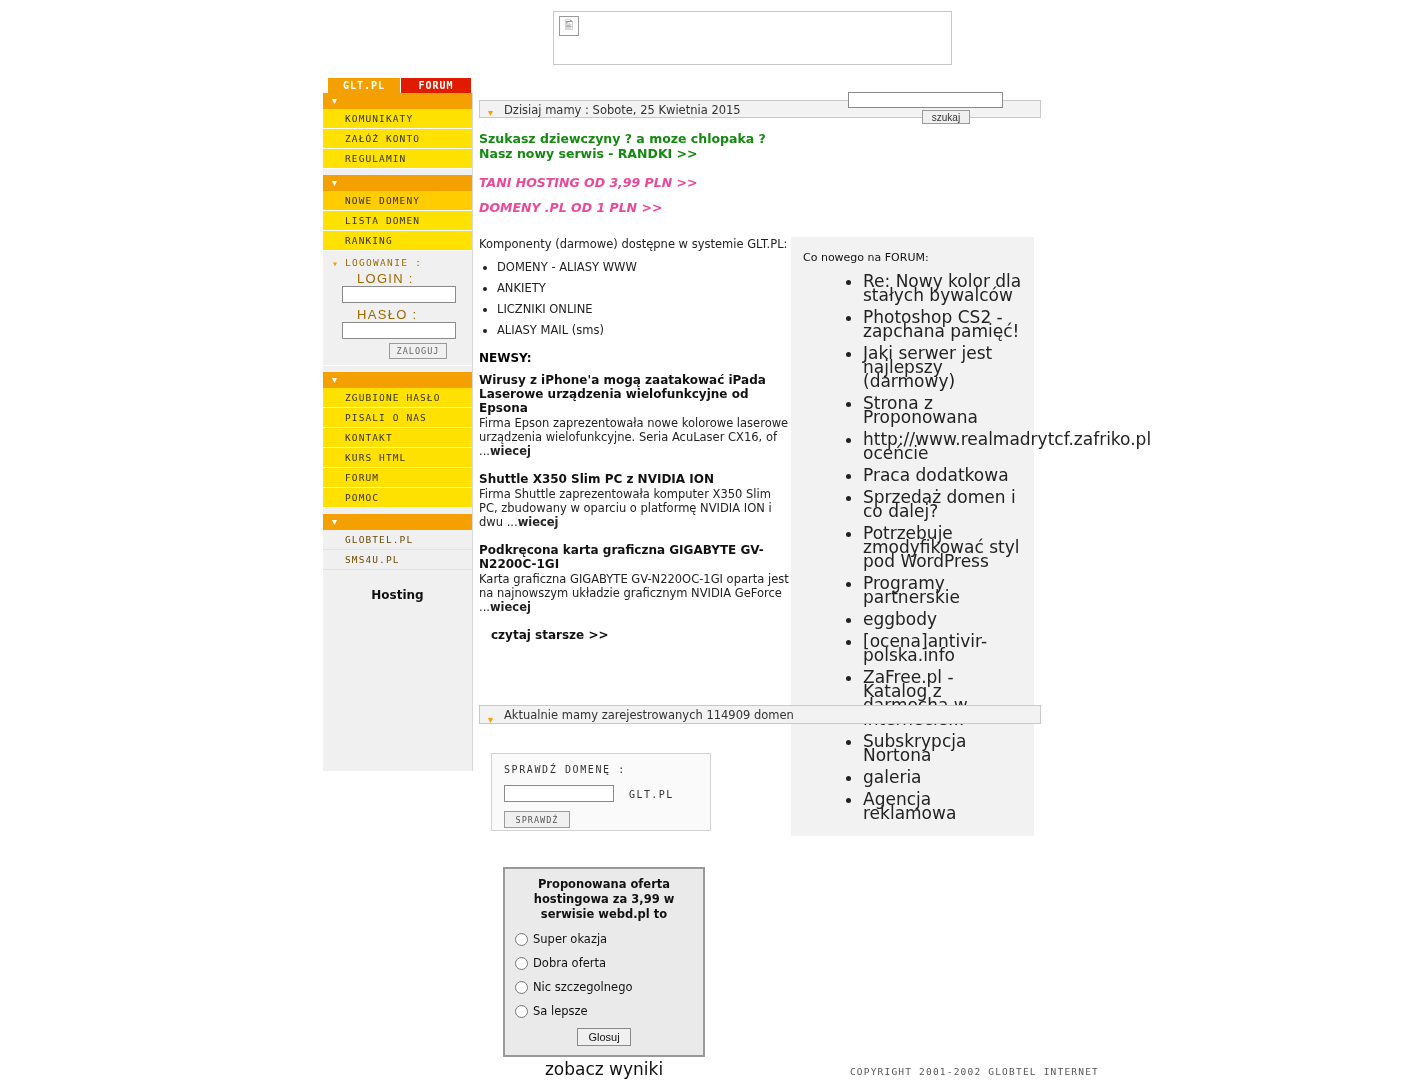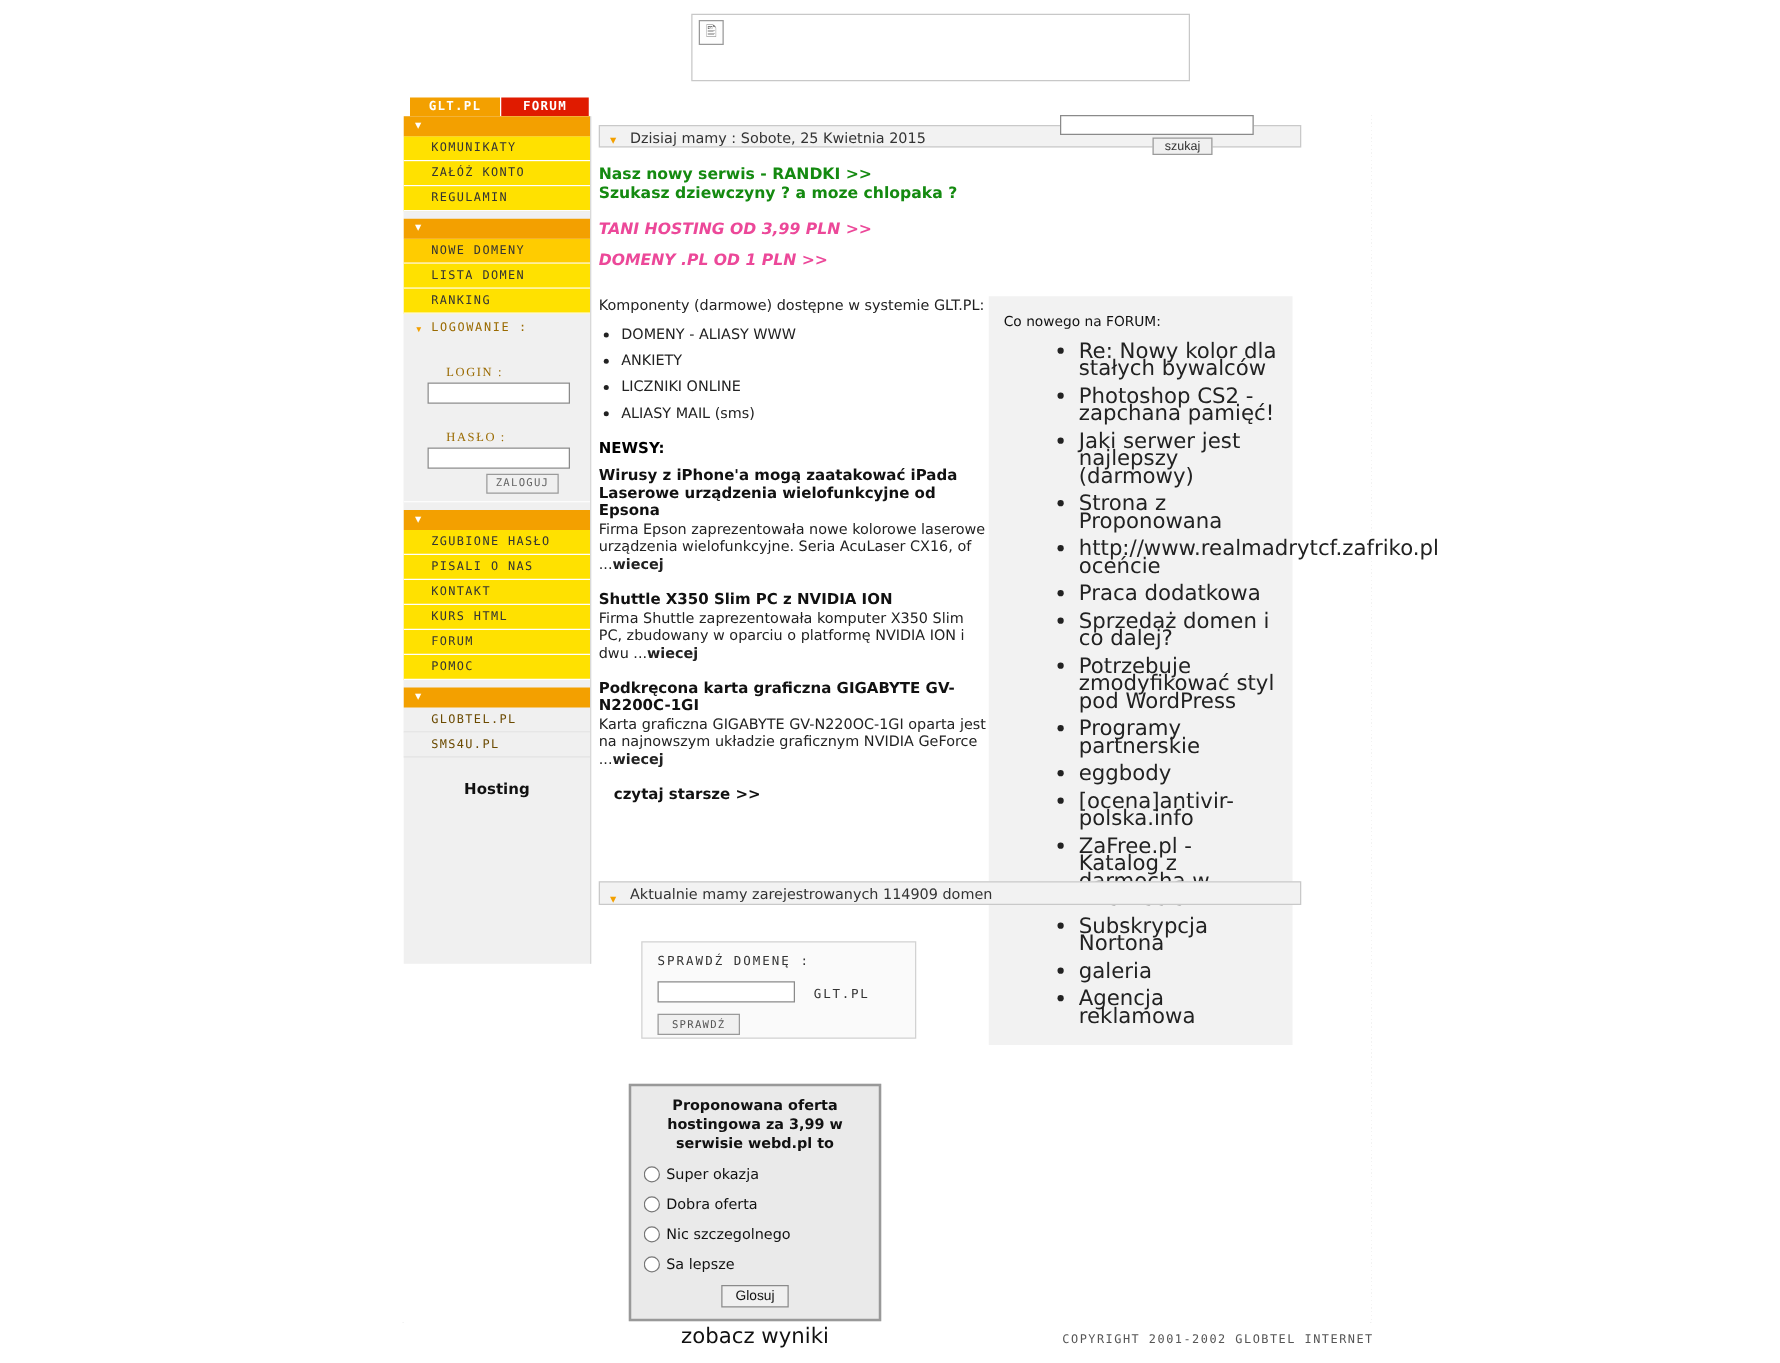--- a/index.html
+++ b/index.html
@@ -64,23 +64,23 @@
   .login-box {
     background: #f0f0f0; padding: 4px 0 6px 0; border-bottom: 1px solid #fff;
   }
   .login-head {
     font-family: "DejaVu Sans Mono", monospace;
     font-size: 9.5px; letter-spacing: 1.3px; color: #9a6a00;
     padding-left: 22px; height: 16px; line-height: 16px; position: relative;
   }
   .login-head .chev { position: absolute; left: 9px; top: 1px; color: #f3a000; font-size: 10px; }
   .login-label {
-    font-family: Liberation Serif, serif;
-    font-size: 10px; letter-spacing: 1.3px; color: #9a6a00;
-    padding-left: 34px; height: 15px; line-height: 15px; margin-top: 20px;
+    font-family: Liberation Sans, sans-serif;
+    font-size: 13px; letter-spacing: 1.3px; color: #9a6a00;
+    padding-left: 34px; height: 15px; line-height: 15px;
   }
   .login-input {
     display: block; margin: 0 0 4px 19px; width: 114px; height: 17px;
     border: 1px solid #8a8a8a; background: #fff; font-size: 11px;
   }
   .login-btn {
     display: block; margin: 2px 0 0 66px; width: 58px; height: 16px;
     font-family: "DejaVu Sans Mono", monospace;
     font-size: 8.5px; letter-spacing: 1px; color: #666;
     background: #f0f0f0; border: 1px solid #9a9a9a;
@@ -137,21 +137,21 @@
 
   .strip2 {
     position: absolute; left: 158px; top: 627px; width: 562px; height: 19px;
     background: #f2f2f2; border: 1px solid #c9c9c9;
     font-size: 11.5px; color: #333; line-height: 19px; padding-left: 24px;
   }
   .strip2 .chev { position: absolute; left: 8px; top: 4px; color: #f3a000; font-size: 10px; }
 
   
   .domain-box {
-    position: absolute; left: 192px; top: 675px; width: 220px; height: 78px;
+    position: absolute; left: 170px; top: 675px; width: 220px; height: 78px;
     border: 1px solid #d2d2d2; background: #fafafa; padding: 10px 12px;
   }
   .domain-head {
     font-family: "DejaVu Sans Mono", monospace;
     font-size: 10px; letter-spacing: 1.6px; color: #333; margin-bottom: 8px;
   }
   .domain-input {
     width: 110px; height: 17px; border: 1px solid #8a8a8a; background: #fff; font-size: 11px;
     vertical-align: middle;
   }
@@ -266,22 +266,22 @@
     <div class="hosting-label">Hosting</div>
   </div>
 
   <div class="main">
     <div class="bar-strip">
       <span class="chev">▾</span>
       <span>Dzisiaj mamy : Sobote, 25 Kwietnia 2015</span>
     </div>
 
     <div class="promo">
+      <a class="green">Szukasz dziewczyny ? a moze chlopaka ?</a>
       <a class="green">Nasz nowy serwis - RANDKI &gt;&gt;</a>
-      <a class="green">Szukasz dziewczyny ? a moze chlopaka ?</a>
       <a class="red">TANI HOSTING OD 3,99 PLN &gt;&gt;</a>
       <a class="red" style="margin-top:10px;">DOMENY .PL OD 1 PLN &gt;&gt;</a>
     </div>
 
     <div class="content-row">
       <div class="col-left">
         <div class="intro">Komponenty (darmowe) dostępne w systemie GLT.PL:</div>
         <ul class="comp">
           <li>DOMENY - ALIASY WWW</li>
           <li>ANKIETY</li>

